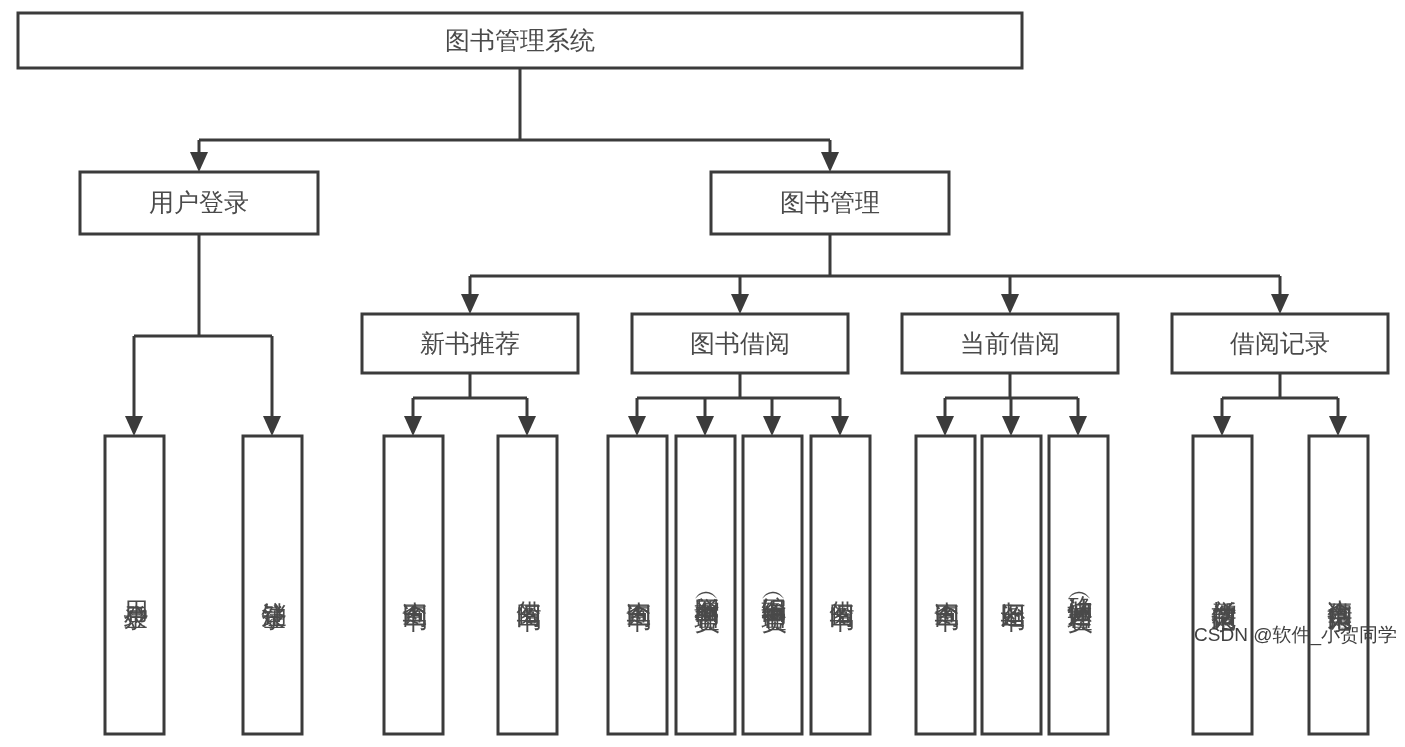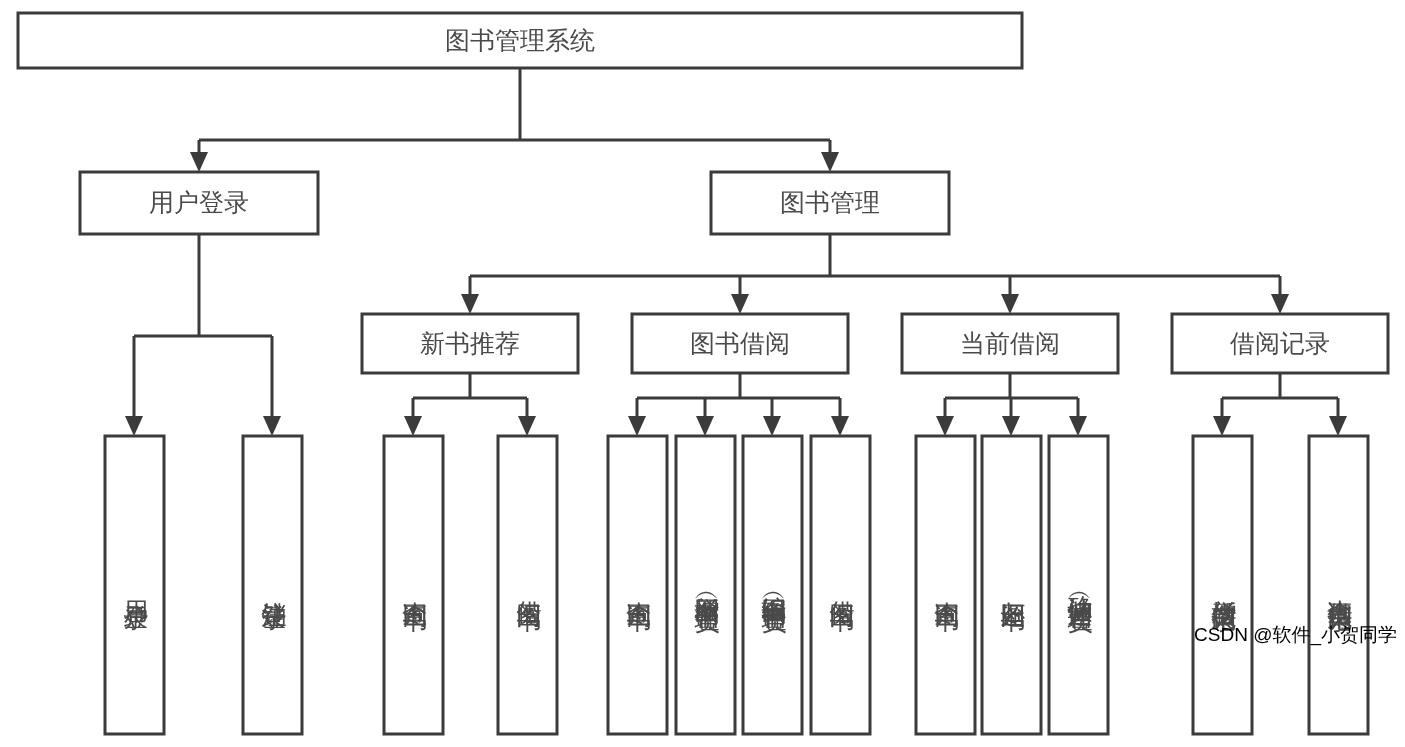--- a/index.html
+++ b/index.html
@@ -5,21 +5,21 @@
   html,body{margin:0;padding:0;background:#ffffff;}
   body{width:1405px;height:747px;font-family:"Liberation Sans","DejaVu Sans",sans-serif;overflow:hidden;}
   #diagram-root{position:relative;width:1405px;height:652px;background:#ffffff;}
   svg.diagram-canvas{position:absolute;left:0;top:0;width:1405px;height:747px;display:block;}
   .node-box{fill:#ffffff;stroke:#3b3b3b;stroke-width:3;}
   .connector{stroke:#3b3b3b;stroke-width:3;fill:none;}
   .arrow-head{fill:#3b3b3b;stroke:none;}
   .node-label{fill:#4a4a4a;font-family:"Liberation Sans","DejaVu Sans",sans-serif;text-anchor:middle;dominant-baseline:middle;}
   .label-h{font-size:25px;}
   .label-v{font-size:25px;writing-mode:vertical-rl;text-orientation:upright;letter-spacing:2px;}
-  .watermark{position:absolute;right:8px;bottom:4px;color:#000000;font-size:19px;
+  .watermark{position:absolute;right:8px;bottom:4px;color:#404040;font-size:19px;
              font-family:"Liberation Sans","DejaVu Sans",sans-serif;white-space:nowrap;
              pointer-events:none;user-select:none;}
 </style>
 </head>
 <body>
 
 <div id="diagram-root">
 
   <svg class="diagram-canvas" viewBox="0 0 1405 747">
 

